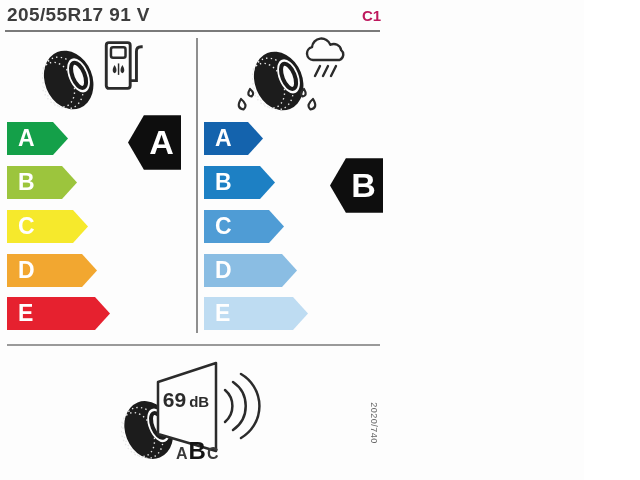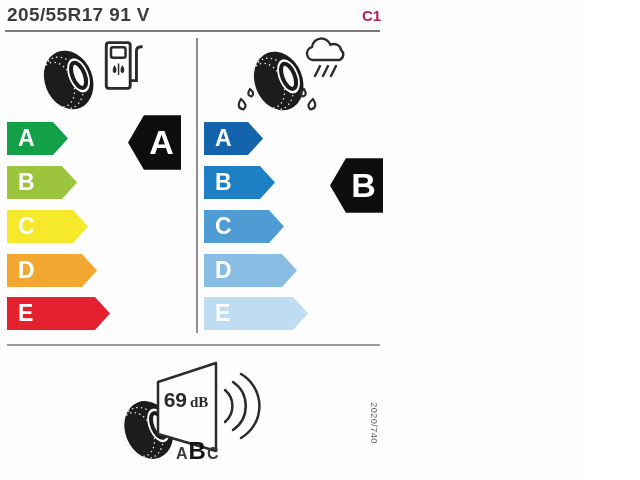--- a/index.html
+++ b/index.html
@@ -32,21 +32,21 @@
        clip-path:polygon(30% 2%,100% 2%,100% 98%,30% 98%,0 50%);}
   .fuel-arrow{left:128px;top:114px;}
   .wet-arrow{left:330px;top:157px;}
 
   
   .icon-abs{position:absolute;}
 
   
   .db-text{position:absolute;left:158px;top:388px;width:56px;text-align:center;color:#2b2b2b;white-space:nowrap;}
   .db-num{font-size:21px;font-weight:700;text-align:center;}
-  .db-unit{font-size:15px;font-weight:700;margin-left:3px;font-family:Liberation Serif, serif;}
+  .db-unit{font-size:15px;font-weight:700;margin-left:3px;}
   .abc{position:absolute;left:176px;top:437px;display:flex;align-items:baseline;height:26px;}
   .abc .sm{font-size:16px;font-weight:600;color:#3a3a3a;}
   .abc .lg{font-size:24px;font-weight:800;color:#141414;margin:0 1px;}
 
   .reg-text{position:absolute;left:343px;top:417px;width:60px;height:12px;text-align:center;
        font-size:9px;color:#666;letter-spacing:.5px;transform:rotate(90deg);}
 </style>
 </head>
 <body>
 

